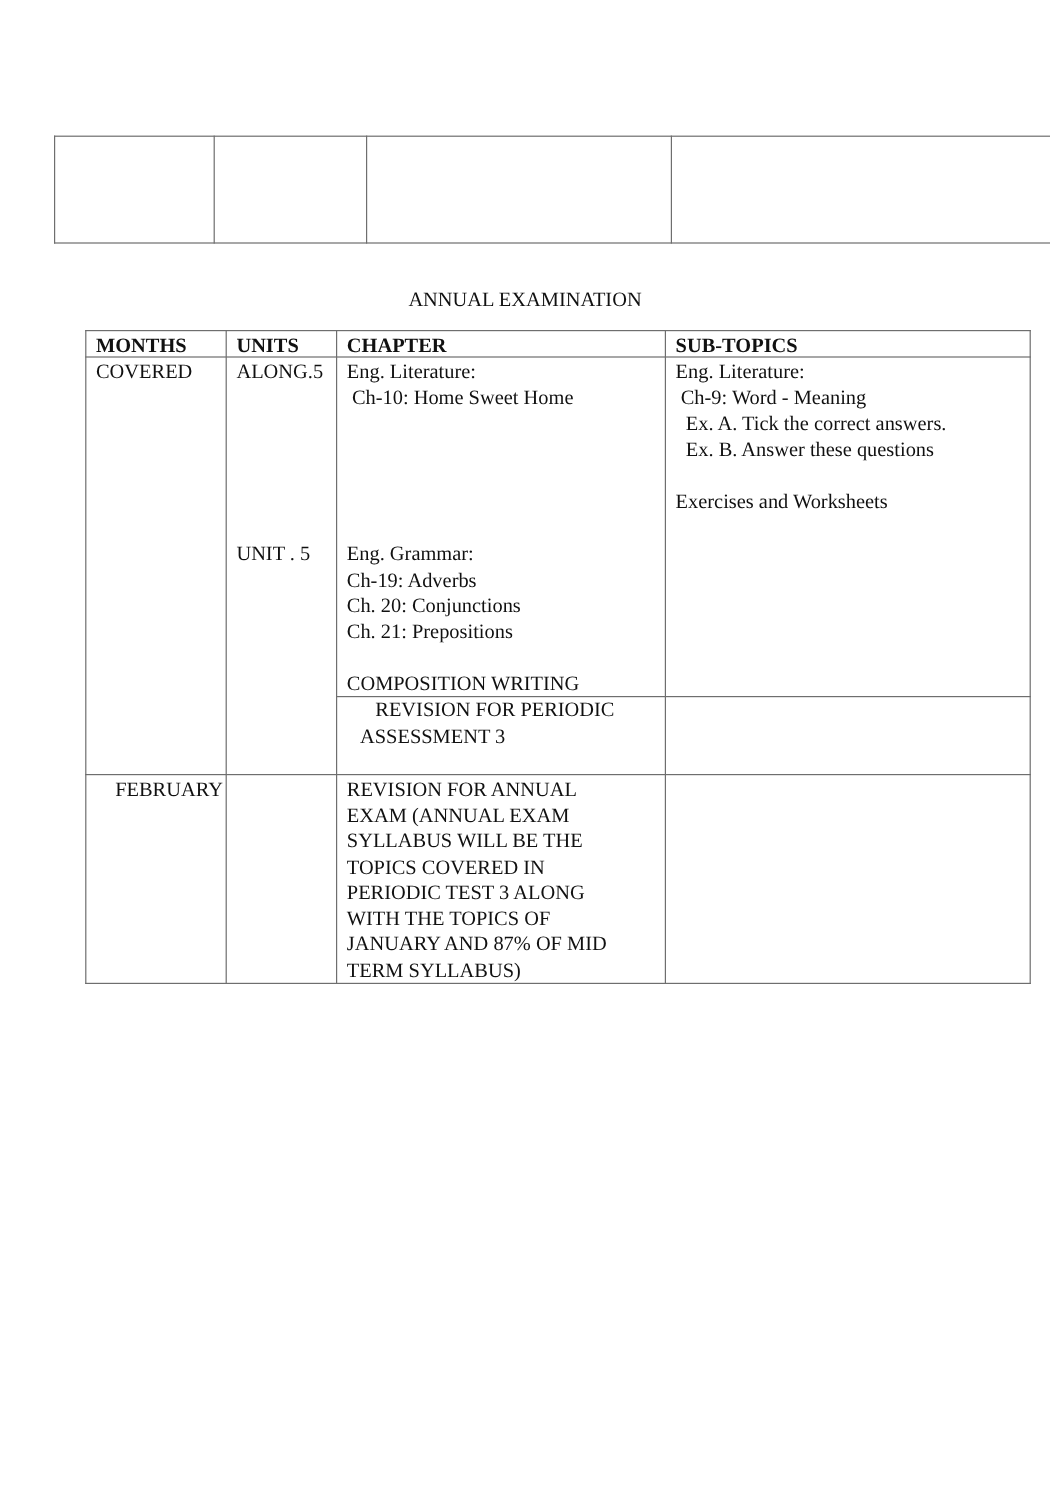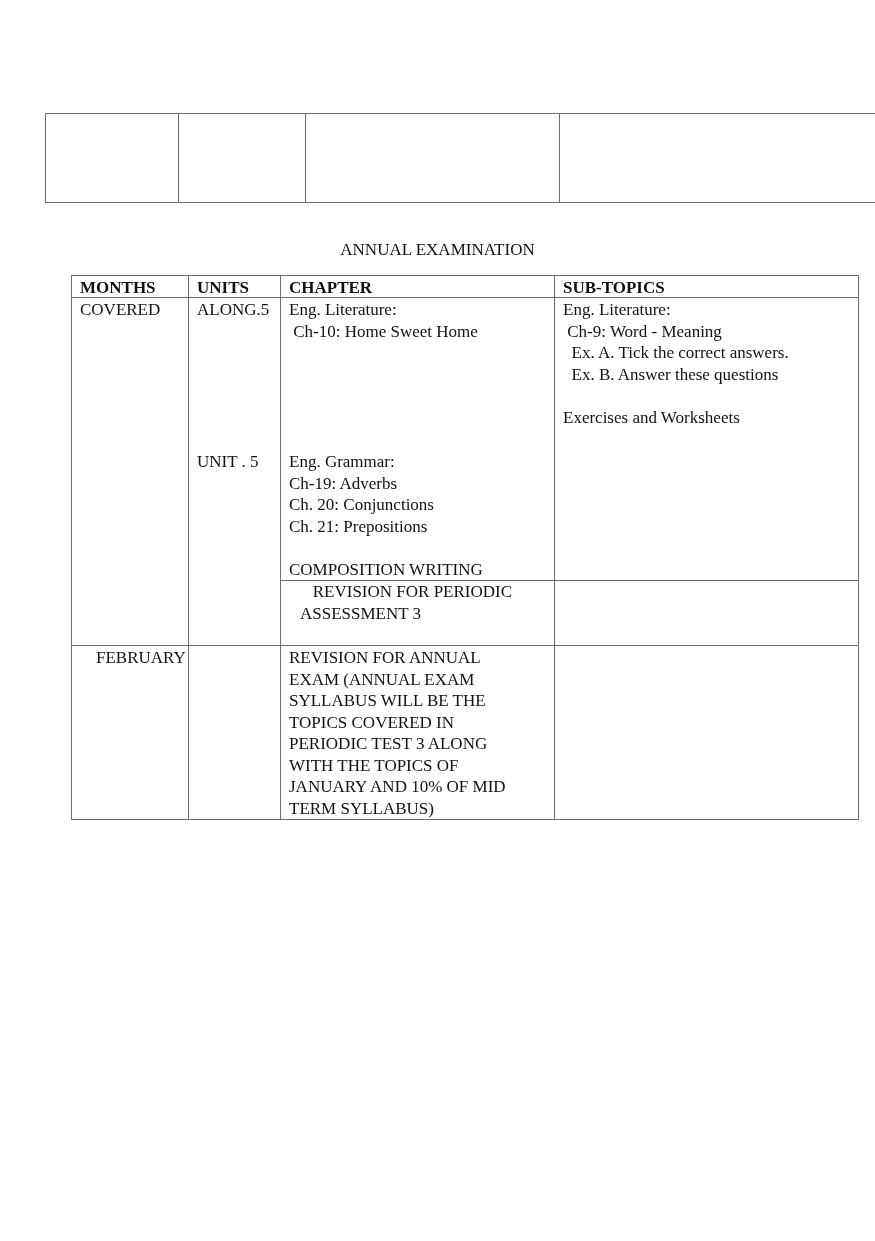--- a/index.html
+++ b/index.html
@@ -66,16 +66,16 @@
   <div class="cell" style="left:563px; top:581px;"></div>
 
   <div class="cell" style="left:96px; top:647px;">FEBRUARY</div>
   <div class="cell" style="left:197px; top:647px;"></div>
   <div class="cell" style="left:289px; top:647px;">REVISION FOR ANNUAL
 EXAM (ANNUAL EXAM
 SYLLABUS WILL BE THE
 TOPICS COVERED IN
 PERIODIC TEST 3 ALONG
 WITH THE TOPICS OF
-JANUARY AND 10% OF MID
+JANUARY AND 87% OF MID
 TERM SYLLABUS)</div>
   <div class="cell" style="left:563px; top:647px;"></div>
 </div>
 
 </body></html>

